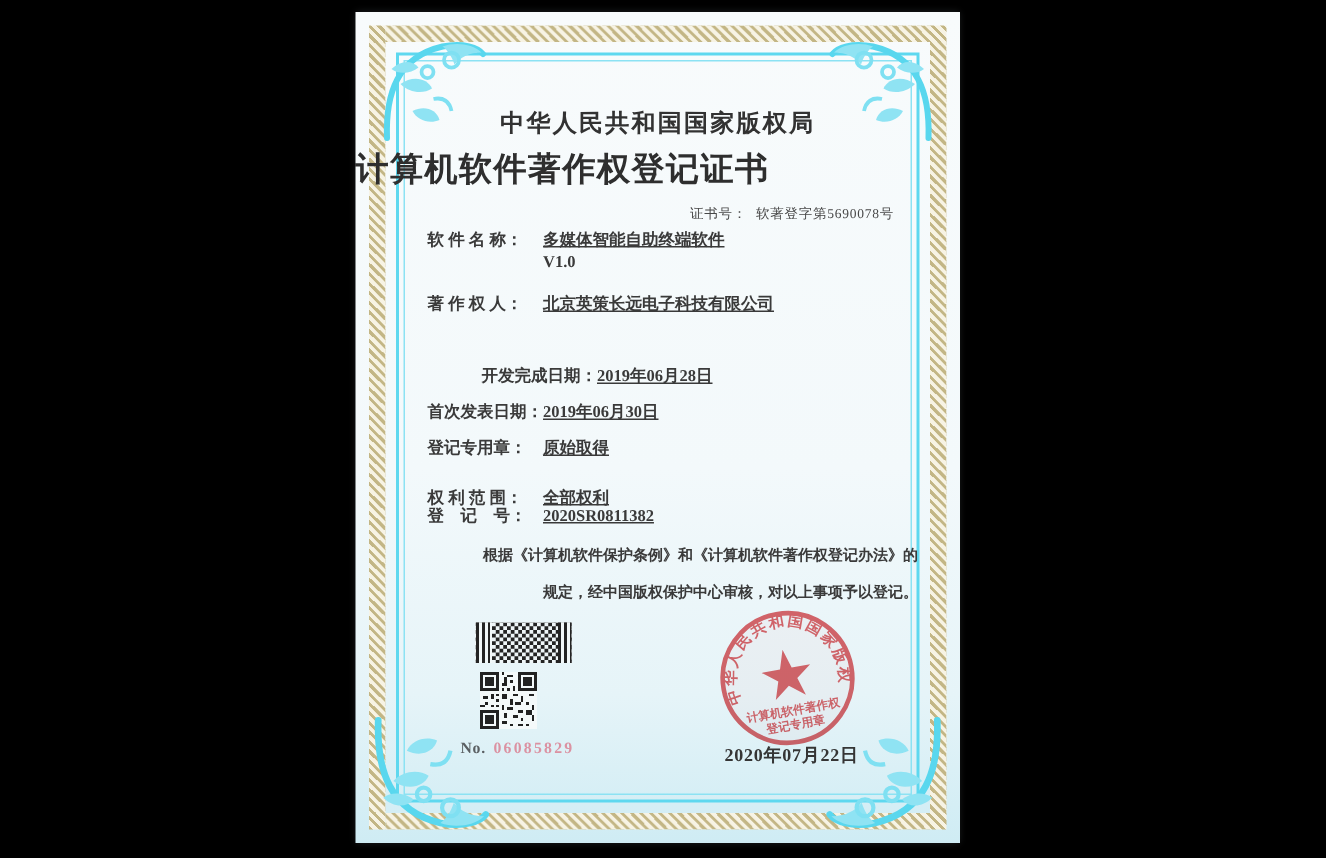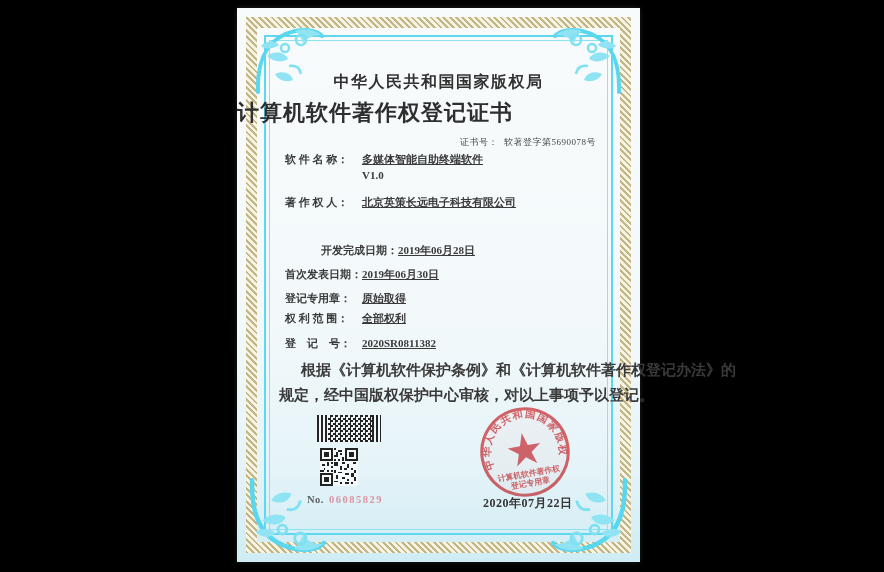--- a/index.html
+++ b/index.html
@@ -41,22 +41,22 @@
     font-size:22px;font-weight:700;letter-spacing:1px;color:#2e2e2e;
   }
   .cert-no{
     position:absolute;top:128px;right:44px;
     font-size:9px;color:#474747;letter-spacing:.5px;
   }
   .cert-no .lbl{margin-right:6px;}
   .field{position:absolute;left:48px;font-size:11px;font-weight:600;color:#3a3a3a;white-space:nowrap;text-decoration:underline;}
   .field .flabel{display:inline-block;width:77px;}
   .f1{top:144px;} .f1b{top:161px;left:125px;position:absolute;font-size:11px;font-weight:600;color:#3a3a3a;}
-  .f2{top:187px;} .f3{top:235px;margin-left:36px;} .f4{top:259px;} .f5{top:283px;} .f6{top:303px;} .f7{top:328px;}
-  .statement{position:absolute;left:42px;right:28px;top:350px;font-size:15px;
+  .f2{top:187px;} .f3{top:235px;margin-left:36px;} .f4{top:259px;} .f5{top:283px;} .f6{top:316px;} .f7{top:328px;}
+  .statement{position:absolute;left:42px;right:28px;top:350px;font-size:10px;
     font-weight:600;color:#3a3a3a;line-height:25px;text-align:right;}
   .statement .l1{padding-left:22px;white-space:nowrap;}
   .statement .l2{white-space:nowrap;}
   
   .barcode{
     position:absolute;left:80px;top:407px;width:64px;height:27px;
     background-color:#f2f8f9;
     background-image:
       repeating-linear-gradient(90deg,#242424 0 2px,#f2f8f9 2px 4px),
       repeating-linear-gradient(90deg,#242424 0 2px,#f2f8f9 2px 4px),

